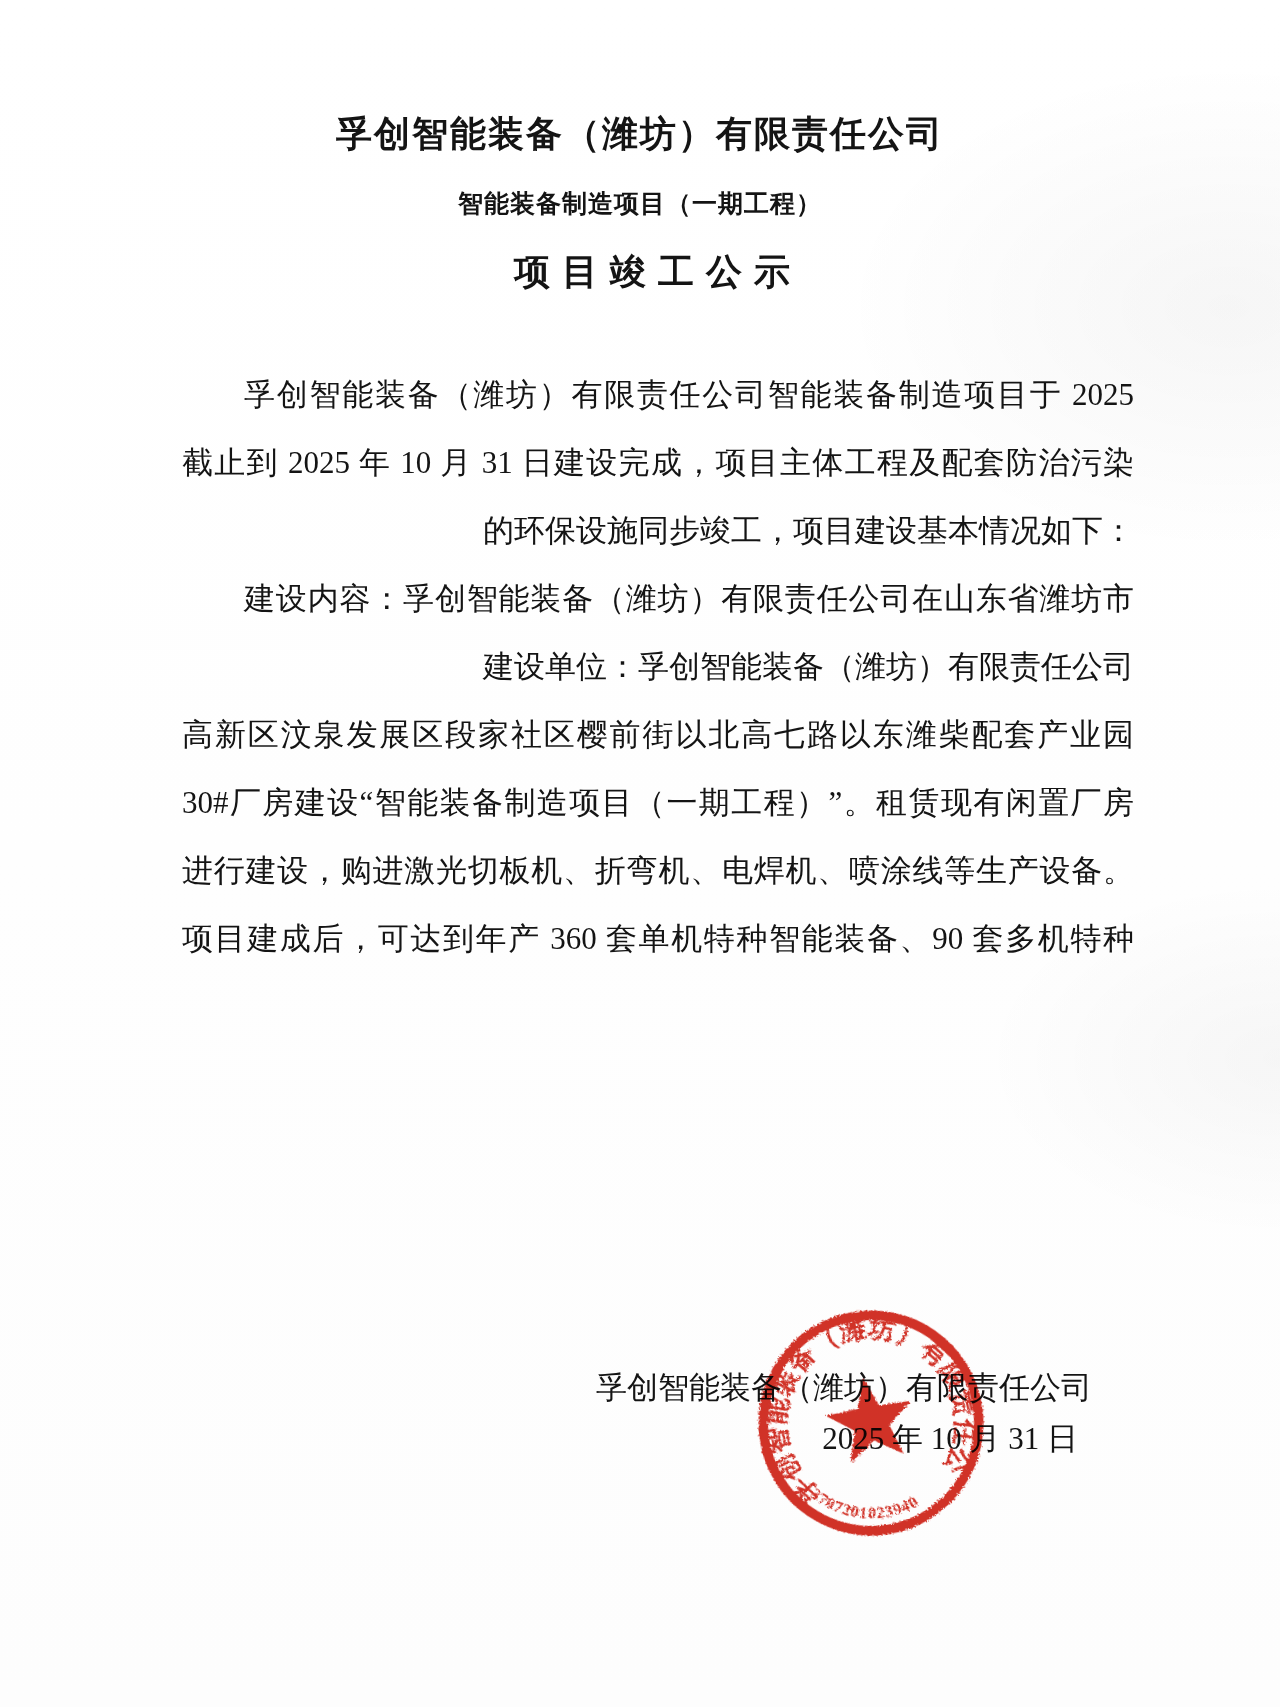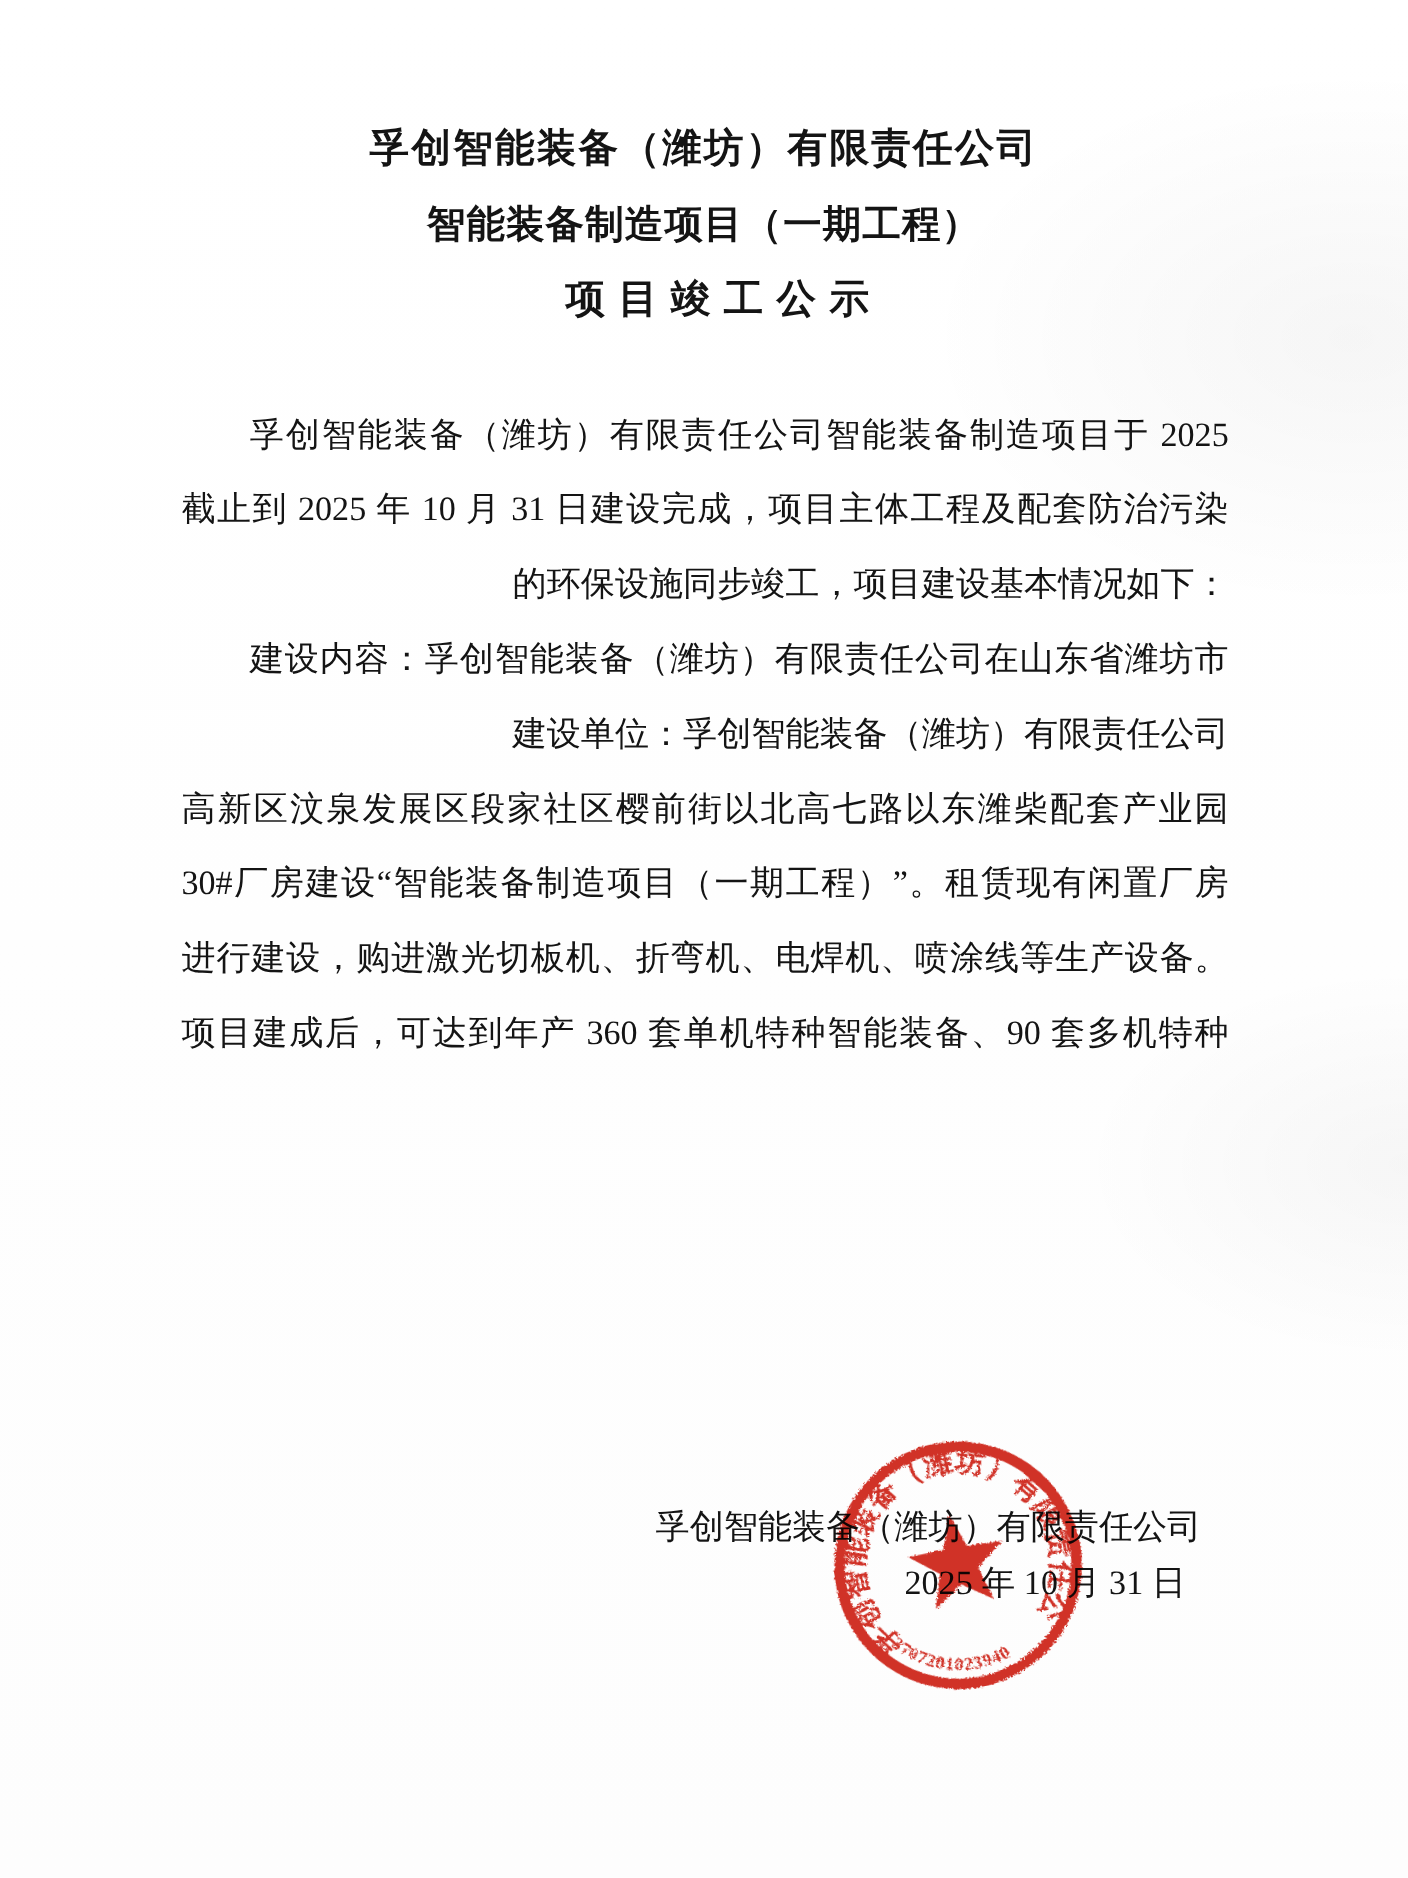--- a/index.html
+++ b/index.html
@@ -21,26 +21,26 @@
 
   
   .titles {
     position: absolute; left: 0; top: 100px; width: 1280px;
     text-align: center;
     font-weight: 700;
     font-family: "Liberation Serif", "DejaVu Serif", serif;
   }
   .t { height: 69px; line-height: 69px; white-space: nowrap; }
   .t1 { font-size: 36px; letter-spacing: 2px; }
-  .t2 { font-size: 35px; letter-spacing: 1px; text-align: center; }
+  .t2 { font-size: 25px; letter-spacing: 1px; text-align: center; }
   .t3 { font-size: 36px; letter-spacing: 12px; padding-left: 36px; }
 
   
   .doc-body {
-    position: absolute; left: 165px; top: 361px; width: 952px;
+    position: absolute; left: 182px; top: 361px; width: 952px;
     font-size: 31px;
   }
   .bl {
     height: 68px; line-height: 68px;
     white-space: nowrap;
     text-align: right;
   }
   .bl.jf { white-space: normal; text-align: justify; text-align-last: justify; }
   .bl.ind { text-indent: 2em; }
 

